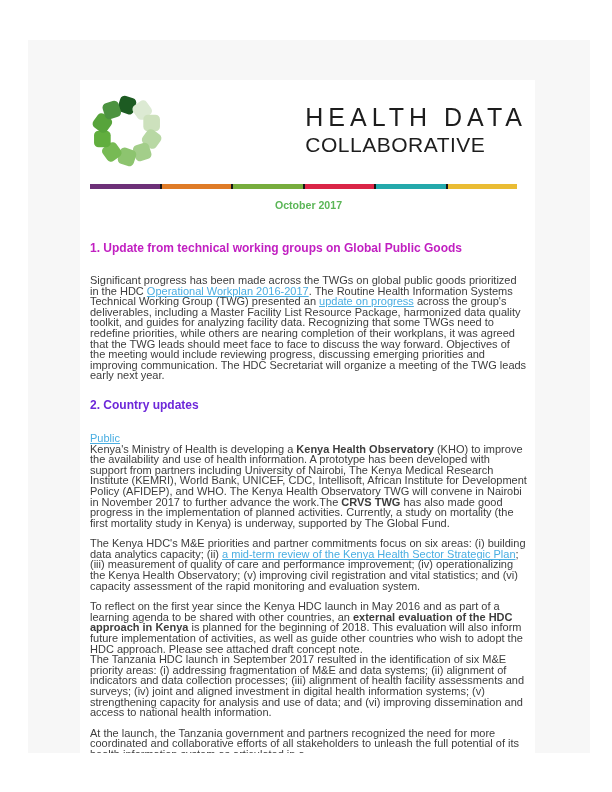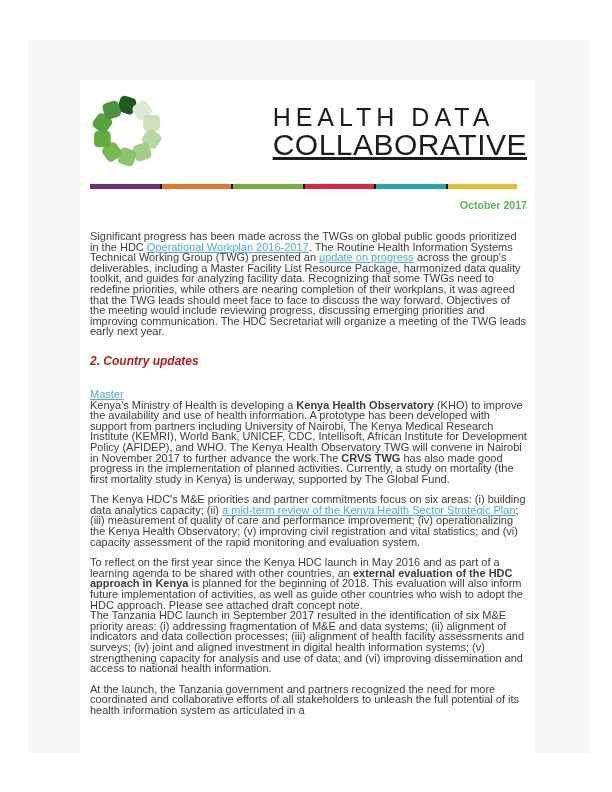--- a/index.html
+++ b/index.html
@@ -22,21 +22,21 @@
   .logo-row{
     display:flex;align-items:center;justify-content:space-between;
     padding-top:14px;margin-bottom:0;
   }
   .logo-flower{width:74px;height:74px;flex:0 0 auto;}
   .logo-text{margin-left:16px;color:#1d1d1d;}
   .logo-line1{
     font-size:25px;line-height:28px;letter-spacing:5px;font-weight:400;white-space:nowrap;
   }
   .logo-line2{
-    font-size:30px;line-height:28px;letter-spacing:0.5px;font-weight:400;white-space:nowrap;text-decoration:underline;
+    font-size:21px;line-height:28px;letter-spacing:0.5px;font-weight:400;white-space:nowrap;
   }
   
   .divider{
     display:flex;gap:2px;height:5px;background:#161616;
     margin:16px 10px 0 0;
   }
   .divider .seg{flex:1 1 0;}
   
   .nl-title{
     text-align:center;font-weight:bold;font-size:10.6px;margin-top:19px;
@@ -89,28 +89,29 @@
 
     <div class="divider">
         <div class="seg" style="background: rgb(109, 48, 120);"></div>
         <div class="seg" style="background: rgb(223, 123, 39);"></div>
         <div class="seg" style="background: rgb(119, 173, 61);"></div>
         <div class="seg" style="background: rgb(218, 37, 71);"></div>
         <div class="seg" style="background: rgb(36, 169, 171);"></div>
         <div class="seg" style="background: rgb(234, 188, 51);"></div>
       </div>
 
-    <div class="nl-date" style="color: rgb(91, 182, 87); text-align: right;">October 2017</div>
+    <div class="nl-date" style="color: rgb(91, 182, 87);">October 2017</div>
 
+    <h2 class="section-heading sh-1" style="color: rgb(193, 31, 193);">1. Update from technical working groups on Global Public Goods</h2>
     <p class="para body-copy" style="margin-top:20px"><span>Significant progress has been made across the TWGs on global public goods prioritized in the HDC </span><a href="#" class="link">Operational Workplan 2016-2017</a><span>. The Routine Health Information Systems Technical Working Group (TWG) presented an </span><a href="#" class="link">update on progress</a><span> across the group's deliverables, including a Master Facility List Resource Package, harmonized data quality toolkit, and guides for analyzing facility data. Recognizing that some TWGs need to redefine priorities, while others are nearing completion of their workplans, it was agreed that the TWG leads should meet face to face to discuss the way forward. Objectives of the meeting would include reviewing progress, discussing emerging priorities and improving communication. The HDC Secretariat will organize a meeting of the TWG leads early next year.</span></p>
 
-    <h2 class="section-heading sh-2" style="color: #b91c1c; font-style: italic;">2. Country updates</h2>
+    <h2 class="section-heading sh-2" style="color: #6d28d9;">2. Country updates</h2>
 
     <div class="subsection-title body-copy">
-      <a href="#">Master</a>
+      <a href="#">Public</a>
     </div>
     <p class="para-tight body-copy"><span>Kenya's Ministry of Health is developing a </span><span class="bold">Kenya Health Observatory</span><span> (KHO) to improve the availability and use of health information. A prototype has been developed with support from partners including University of Nairobi, The Kenya Medical Research Institute (KEMRI), World Bank, UNICEF, CDC, Intellisoft, African Institute for Development Policy (AFIDEP), and WHO. The Kenya Health Observatory TWG will convene in Nairobi in November 2017 to further advance the work.The </span><span class="bold">CRVS TWG</span><span> has also made good progress in the implementation of planned activities. Currently, a study on mortality (the first mortality study in Kenya) is underway, supported by The Global Fund.</span></p>
     <p class="para body-copy"><span>The Kenya HDC's M&amp;E priorities and partner commitments focus on six areas: (i) building data analytics capacity; (ii) </span><a href="#" class="link">a mid-term review of the Kenya Health Sector Strategic Plan</a><span>; (iii) measurement of quality of care and performance improvement; (iv) operationalizing the Kenya Health Observatory; (v) improving civil registration and vital statistics; and (vi) capacity assessment of the rapid monitoring and evaluation system.</span></p>
     <p class="para body-copy"><span>To reflect on the first year since the Kenya HDC launch in May 2016 and as part of a learning agenda to be shared with other countries, an </span><span class="bold">external evaluation of the HDC approach in Kenya</span><span> is planned for the beginning of 2018. This evaluation will also inform future implementation of activities, as well as guide other countries who wish to adopt the HDC approach. Please see attached draft concept note.</span></p>
 
     <p class="para-tight body-copy"><span>The Tanzania HDC launch in September 2017 resulted in the identification of six M&amp;E priority areas: (i) addressing fragmentation of M&amp;E and data systems; (ii) alignment of indicators and data collection processes; (iii) alignment of health facility assessments and surveys; (iv) joint and aligned investment in digital health information systems; (v) strengthening capacity for analysis and use of data; and (vi) improving dissemination and access to national health information.</span></p>
     <p class="para body-copy"><span>At the launch, the Tanzania government and partners recognized the need for more coordinated and collaborative efforts of all stakeholders to unleash the full potential of its health information system as articulated in a </span></p>
 
   </div>
 </div>

